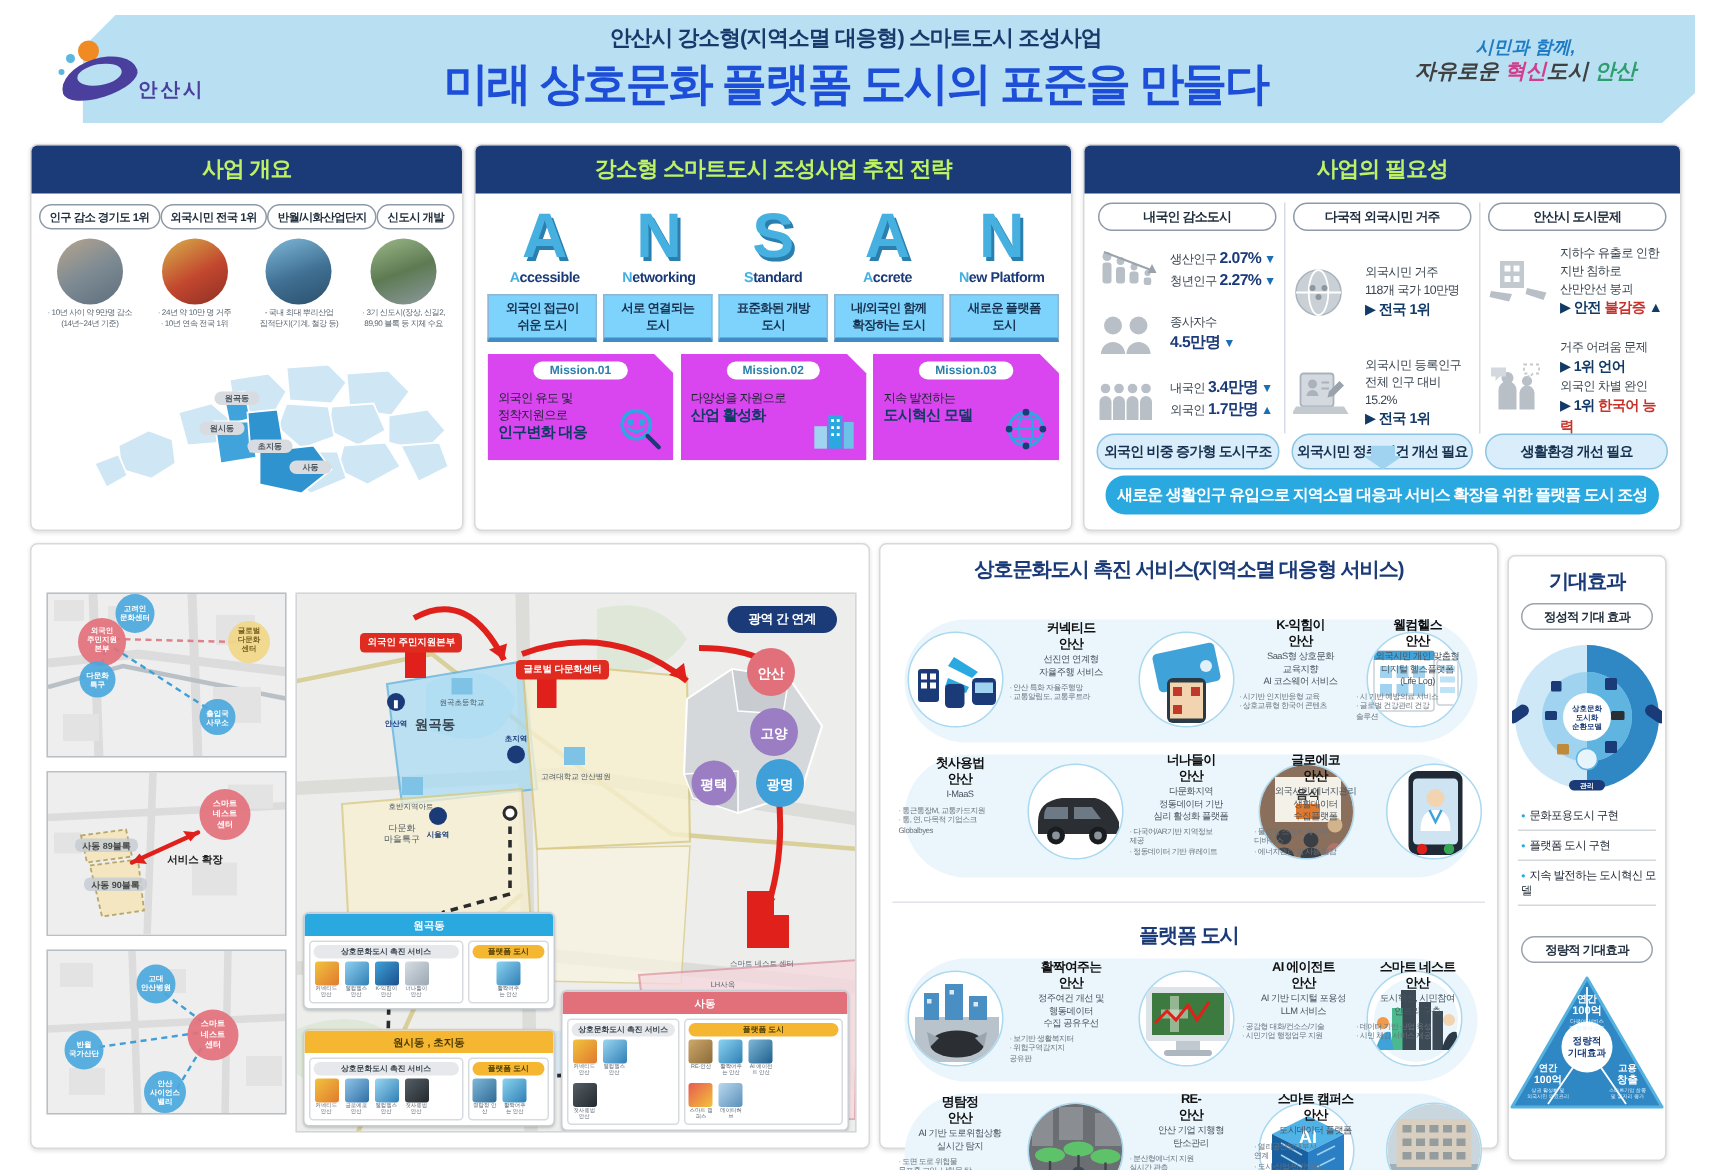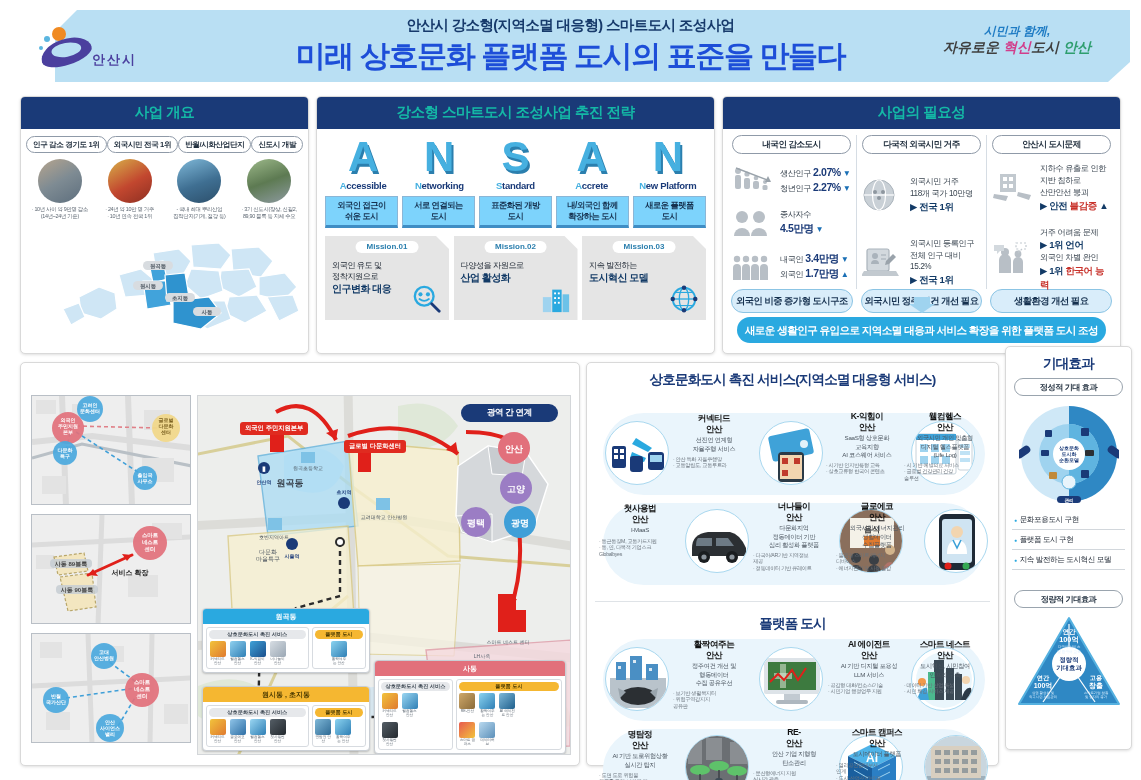--- a/index.html
+++ b/index.html
@@ -62,21 +62,21 @@
   .slogan .l2 .p { color: #d13f8c; }
   .slogan .l2 .g { color: #2e9e6e; }
 
   
   .panel {
     position: absolute; background: #fff;
     border: 1px solid #d9d9d9; border-radius: 5px;
     box-shadow: 0 1px 3px rgba(0,0,0,0.13);
   }
   .panel-title {
-    background: #1a3a78; color: #14b8a6; text-align: center;
+    background: #1a3a78; color: #bef264; text-align: center;
     font-size: 14.5px; font-weight: bold; letter-spacing: -0.5px;
     padding: 6px 0 7px; border-radius: 4px 4px 0 0;
   }
 
   
   #p-overview  { left: 20px;  top: 96px;  width: 289px; height: 258px; }
   #p-strategy  { left: 316px; top: 96px;  width: 399px; height: 258px; }
   #p-necessity { left: 722px; top: 96px;  width: 399px; height: 258px; }
 
   
@@ -113,21 +113,21 @@
   .strat-boxes { display: flex; justify-content: space-around; padding: 5px 6px 0; }
   .sbox {
     width: 73px; min-height: 32px; background: #7dd3fc; border: 1px solid #8bb6d6;
     border-bottom: 3px solid #3f8dc4;
     font-size: 8.3px; font-weight: bold; color: #16314f; text-align: center;
     display: flex; align-items: center; justify-content: center;
     letter-spacing: -0.5px; line-height: 1.3; padding: 3px 2px;
   }
   .missions { display: flex; justify-content: space-between; padding: 8px 8px 0; }
   .mission {
-    width: 124px; height: 84px; background: #e5e5e5; position: relative;
+    width: 124px; height: 71px; background: #d946ef; position: relative;
     clip-path: polygon(0 0, calc(100% - 13px) 0, 100% 13px, 100% 100%, 0 100%);
   }
   .mission .mtag {
     position: absolute; left: 50%; top: 5px; transform: translateX(-50%);
     background: #fff; border-radius: 9px; padding: 1.5px 11px;
     font-size: 8px; font-weight: bold; color: #2b7fae; white-space: nowrap;
   }
   .mission .mtxt {
     position: absolute; left: 7px; top: 24px; width: 76px;
     font-size: 8.2px; color: #1b2430; line-height: 1.35; letter-spacing: -0.5px;
@@ -170,42 +170,42 @@
   .nec-footer {
     position: absolute; left: 14px; bottom: 10px; width: 369px; height: 26px;
     background: #2aa9e0; border-radius: 13px; color: #fff;
     font-size: 10.6px; font-weight: bold; text-align: center; line-height: 26px;
     letter-spacing: -0.6px;
   }
 
   
   #p-spatial  { left: 20px;  top: 362px; width: 560px; height: 404px; }
   #p-services { left: 586px; top: 362px; width: 413px; height: 404px; }
-  #p-effects  { left: 1005px;top: 346px; width: 127px; height: 404px; }
+  #p-effects  { left: 1005px;top: 370px; width: 106px; height: 404px; }
 
   .sec-title {
     text-align: center; font-size: 13.5px; font-weight: bold;
     color: #1a3a78; letter-spacing: -0.8px; padding: 8px 0 5px;
   }
 
   
   .mini-maps { position: absolute; left: 10px; top: 32px; width: 160px; }
   .mini-map {
     width: 160px; height: 110px; border: 1px solid #b9bfc6; background: #ededed;
     margin-bottom: 9px; position: relative; overflow: hidden;
   }
   .mini-map svg { position: absolute; left: 0; top: 0; }
   .bigmap {
     position: absolute; left: 176px; top: 32px; width: 374px; height: 360px;
     background: #edeeec; border: 1px solid #d3d6d9; overflow: hidden;
   }
   .bigmap svg { position: absolute; left: 0; top: 0; }
   .badge-pill {
     position: absolute; background: #1a3a78; color: #fff; border-radius: 11px;
-    font-size: 8.5px; font-weight: bold; padding: 3px 26px; letter-spacing: -0.3px; text-align: right;
+    font-size: 8.5px; font-weight: bold; padding: 3px 14px; letter-spacing: -0.3px; text-align: right;
   }
   .red-tag {
     position: absolute; background: #e02b20; color: #fff; border-radius: 3px;
     font-size: 6.3px; font-weight: bold; padding: 2px 5px; white-space: nowrap;
   }
 
   
   .legend-card {
     position: absolute; background: #fff; border: 1px solid #c9ced4;
     border-radius: 4px; box-shadow: 0 1px 2px rgba(0,0,0,.2); overflow: hidden;

